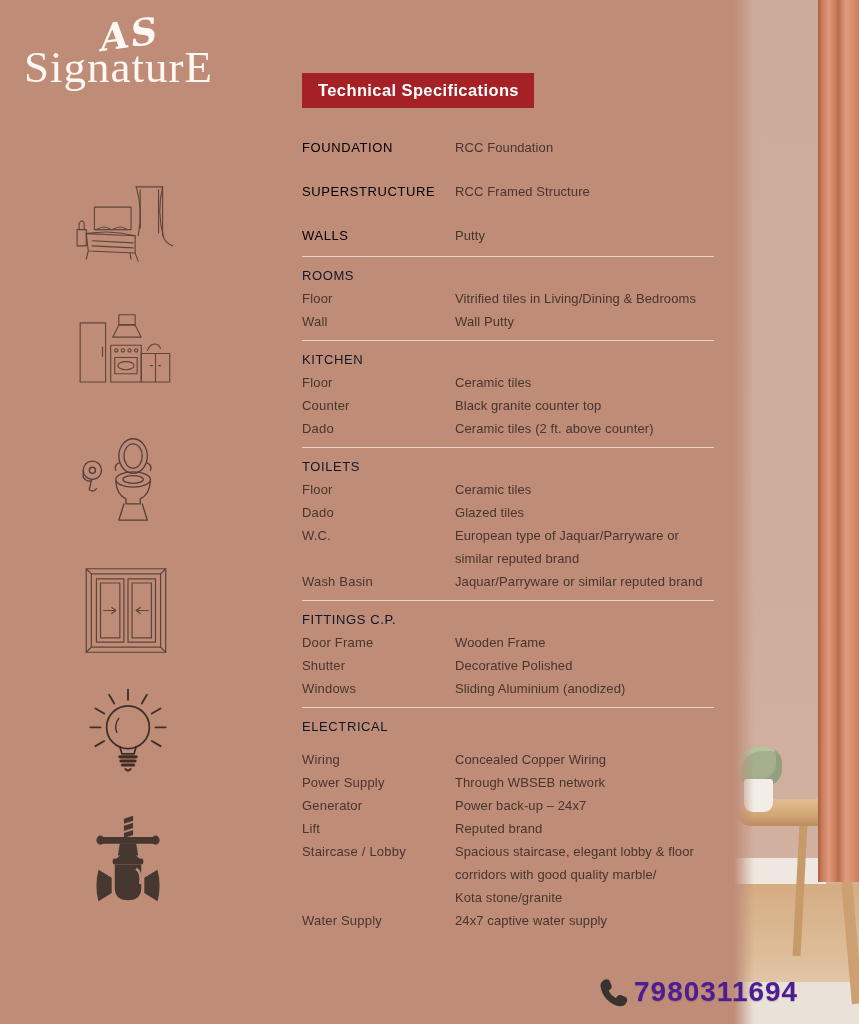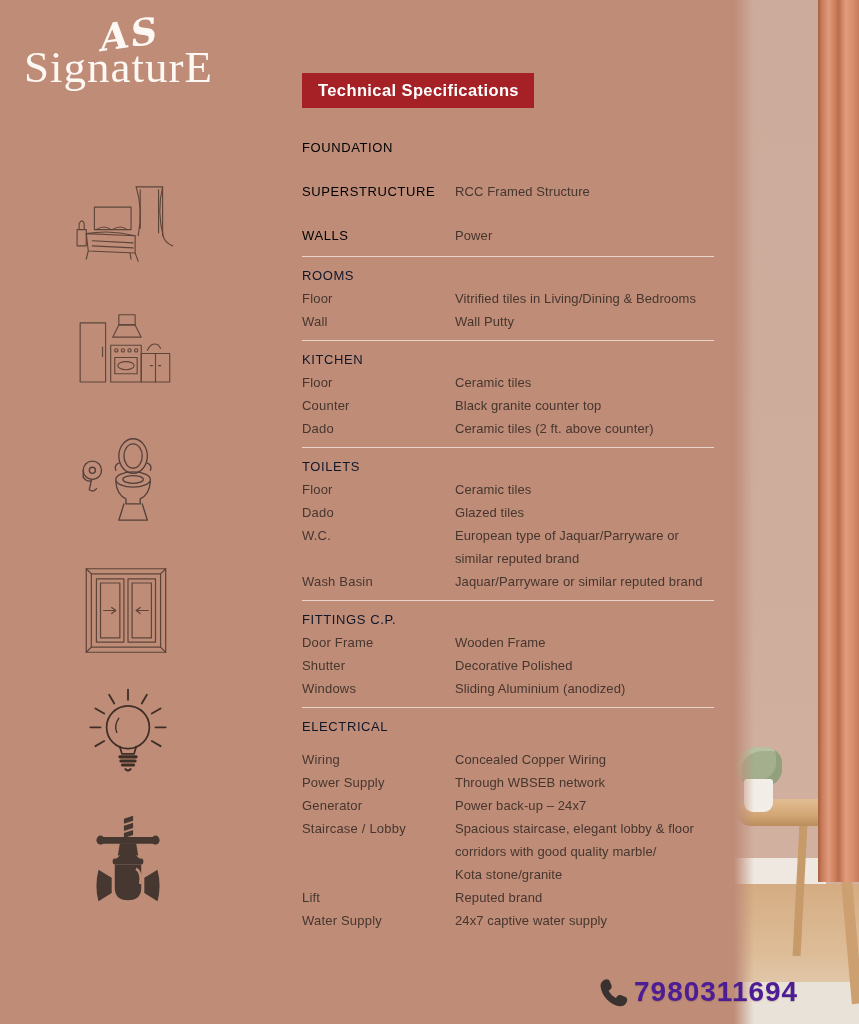--- a/index.html
+++ b/index.html
@@ -192,28 +192,29 @@
       <path d="M63 55 q6 4 4 15" stroke="#bf8c78" stroke-width="2.5" fill="none"></path>
     </svg>
   </div>
 
   <div class="content">
     <div class="title-bar">Technical Specifications</div>
     <div id="spec-sections">
         <div class="section spaced">
           <div class="row">
             <div class="cell-label">FOUNDATION</div>
+            <div class="cell-value">RCC Foundation</div>
           </div>
           <div class="row">
             <div class="cell-label">SUPERSTRUCTURE</div>
             <div class="cell-value">RCC Framed Structure</div>
           </div>
           <div class="row">
             <div class="cell-label">WALLS</div>
-            <div class="cell-value">Power</div>
+            <div class="cell-value">Putty</div>
           </div>
         </div>
         <div class="divider"></div>
         <div class="section">
           <div class="sec-header">ROOMS</div>
           <div class="row">
             <div class="cell-label">Floor</div>
             <div class="cell-value">Vitrified tiles in Living/Dining &amp; Bedrooms</div>
           </div>
           <div class="row">
@@ -281,32 +282,32 @@
             <div class="cell-label">Wiring</div>
             <div class="cell-value">Concealed Copper Wiring</div>
           </div>
           <div class="row">
             <div class="cell-label">Power Supply</div>
             <div class="cell-value">Through WBSEB network</div>
           </div>
           <div class="row">
             <div class="cell-label">Generator</div>
             <div class="cell-value">Power back-up – 24x7</div>
+          </div>
+          <div class="row">
+            <div class="cell-label">Lift</div>
+            <div class="cell-value">Reputed brand</div>
           </div>
           <div class="row">
             <div class="cell-label">Staircase / Lobby</div>
             <div class="cell-value">Spacious staircase, elegant lobby &amp; floor
 corridors with good quality marble/
 Kota stone/granite</div>
           </div>
           <div class="row">
-            <div class="cell-label">Lift</div>
-            <div class="cell-value">Reputed brand</div>
-          </div>
-          <div class="row">
             <div class="cell-label">Water Supply</div>
             <div class="cell-value">24x7 captive water supply</div>
           </div>
         </div>
       </div>
   </div>
 
   <div class="phone-bar">
     <svg viewBox="0 0 24 24">
       <path fill="#3a3230" d="M6.4 2.9c1.8-.9 3.4-.3 4 1.2l1.2 2.9c.5 1.2.1 2.3-.9 3.1l-1.2 1c1.3 2.4 3 4.1 5.3 5.4l1-1.2c.8-1 1.9-1.4 3.1-.9l2.9 1.2c1.5.6 2.1 2.2 1.2 4-.9 1.9-3 3.5-5.5 3.1-3.2-.5-6.6-2.4-9.3-5.1S4 11.5 3.5 8.3c-.4-2.5 1.1-4.5 2.9-5.4z"></path>

